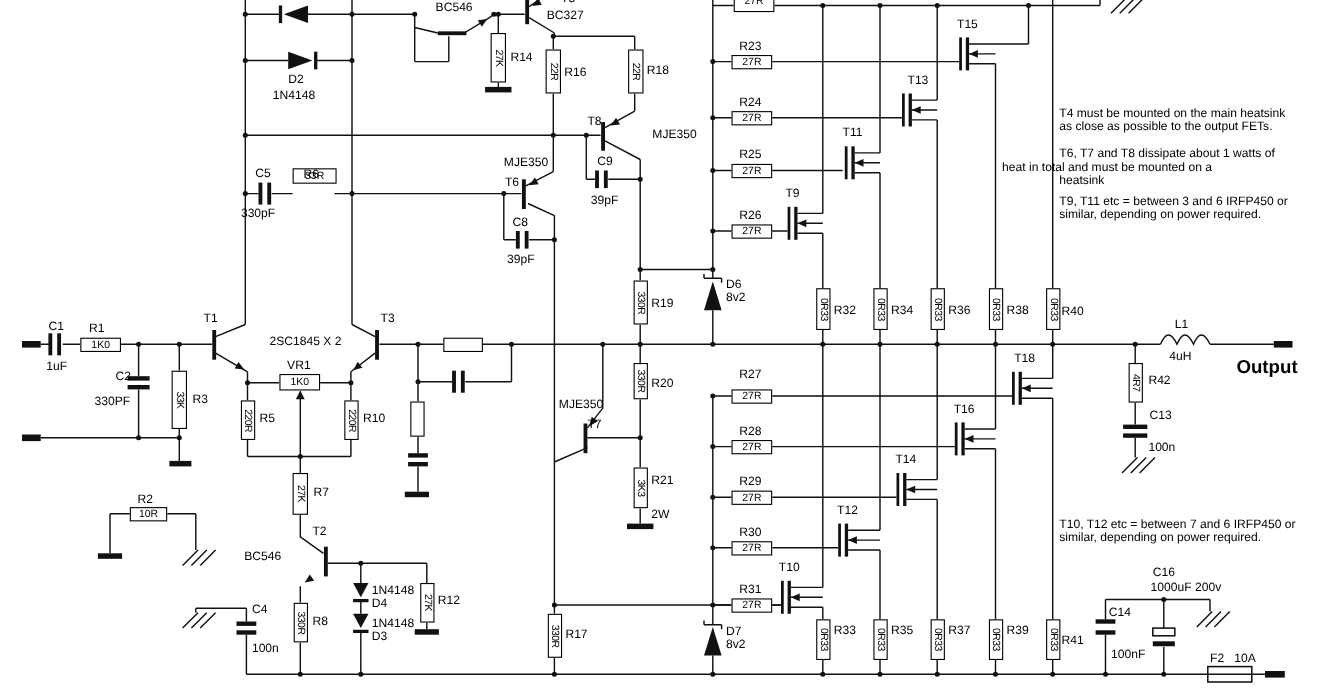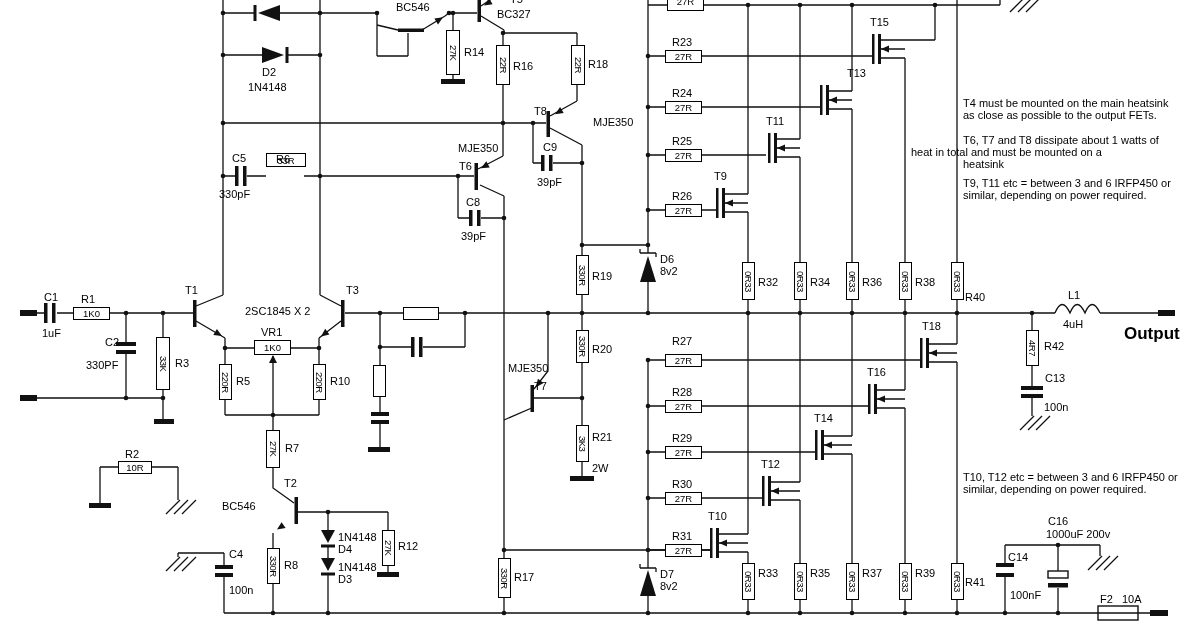--- a/index.html
+++ b/index.html
@@ -383,32 +383,32 @@
 <span class="lb" style="left:672px;top:87px">R24</span>
 <span class="lb" style="left:672px;top:135px">R25</span>
 <span class="lb" style="left:672px;top:190px">R26</span>
 <span class="lb" style="left:672px;top:335px">R27</span>
 <span class="lb" style="left:672px;top:386px">R28</span>
 <span class="lb" style="left:672px;top:432px">R29</span>
 <span class="lb" style="left:672px;top:478px">R30</span>
 <span class="lb" style="left:672px;top:530px">R31</span>
 <span class="lb" style="left:714px;top:170px">T9</span>
 <span class="lb" style="left:766px;top:115px">T11</span>
-<span class="lb" style="left:847px;top:67px">T13</span>
+<span class="lb" style="left:825px;top:67px">T13</span>
 <span class="lb" style="left:870px;top:16px">T15</span>
 <span class="lb" style="left:922px;top:320px">T18</span>
 <span class="lb" style="left:867px;top:366px">T16</span>
 <span class="lb" style="left:814px;top:412px">T14</span>
 <span class="lb" style="left:761px;top:458px">T12</span>
 <span class="lb" style="left:708px;top:510px">T10</span>
 <span class="lb" style="left:758px;top:276px">R32</span>
 <span class="lb" style="left:810px;top:276px">R34</span>
 <span class="lb" style="left:862px;top:276px">R36</span>
 <span class="lb" style="left:915px;top:276px">R38</span>
-<span class="lb" style="left:965px;top:291px">R40</span>
+<span class="lb" style="left:965px;top:277px">R40</span>
 <span class="lb" style="left:758px;top:567px">R33</span>
 <span class="lb" style="left:810px;top:567px">R35</span>
 <span class="lb" style="left:862px;top:567px">R37</span>
 <span class="lb" style="left:915px;top:567px">R39</span>
 <span class="lb" style="left:965px;top:576px">R41</span>
 <span class="lb" style="left:1068px;top:289px">L1</span>
 <span class="lb" style="left:1063px;top:318px">4uH</span>
 <span class="lb big" style="left:1124px;top:324px">Output</span>
 <span class="lb" style="left:1044px;top:340px">R42</span>
 <span class="lb" style="left:1045px;top:372px">C13</span>
@@ -420,16 +420,16 @@
 <span class="lb" style="left:1100px;top:593px">F2</span>
 <span class="lb" style="left:1122px;top:593px">10A</span>
 
 <span class="lb note" style="left:963px;top:97px">T4 must be mounted on the main heatsink</span>
 <span class="lb note" style="left:963px;top:109px">as close as possible to the output FETs.</span>
 <span class="lb note" style="left:963px;top:134px">T6, T7 and T8 dissipate about 1 watts of</span>
 <span class="lb note" style="left:911px;top:146px">heat in total and must be mounted on a</span>
 <span class="lb note" style="left:963px;top:158px">heatsink</span>
 <span class="lb note" style="left:963px;top:177px">T9, T11 etc = between 3 and 6 IRFP450 or</span>
 <span class="lb note" style="left:963px;top:189px">similar, depending on power required.</span>
-<span class="lb note" style="left:963px;top:471px">T10, T12 etc = between 3 and 6 IRFP450 or</span>
+<span class="lb note" style="left:963px;top:471px">T10, T12 etc = between 7 and 6 IRFP450 or</span>
 <span class="lb note" style="left:963px;top:483px">similar, depending on power required.</span>
 
 </div>
 
 </body></html>

